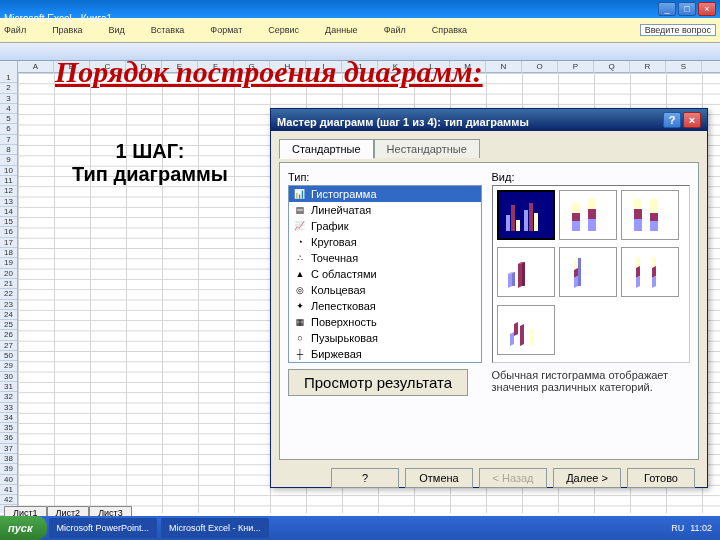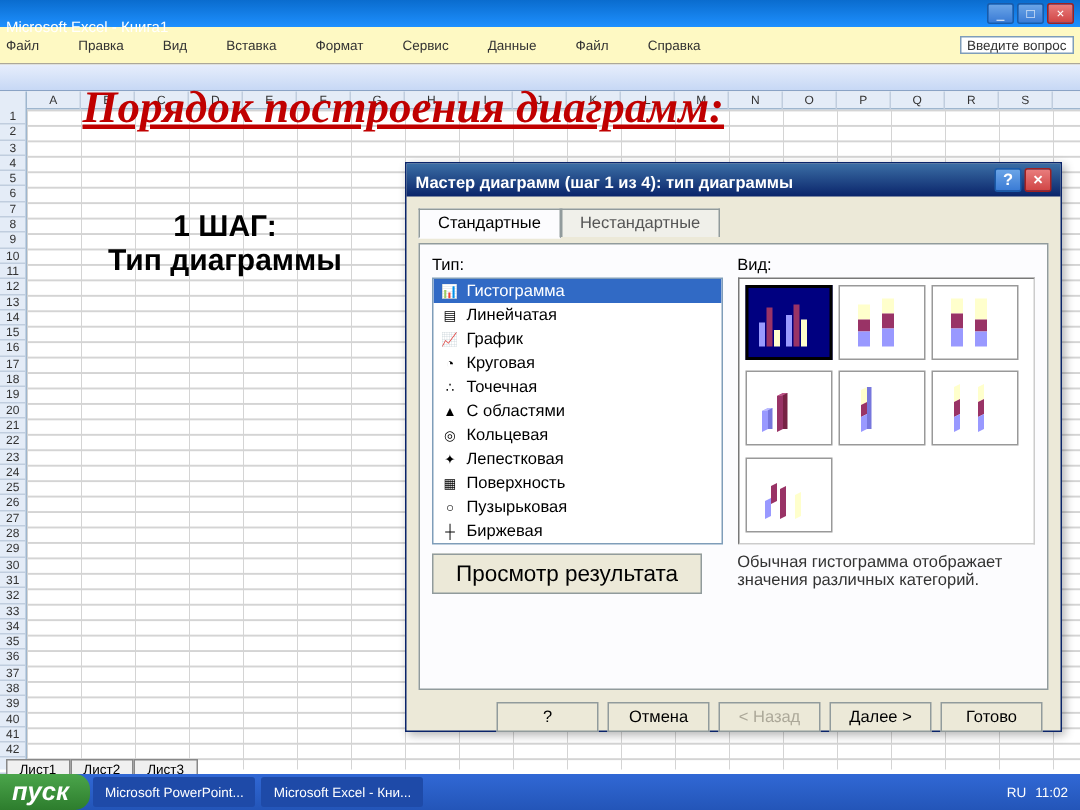--- a/index.html
+++ b/index.html
@@ -69,21 +69,21 @@
   .wizard-buttons .btn { font-size: 11px; padding: 3px 10px; background: #ece9d8; border: 1px solid #919b9c; min-width: 68px; text-align: center; }
   .wizard-buttons .btn.disabled { color: #aca899; }
   .wizard-buttons .icon-btn { width: 24px; padding: 3px 4px; }
   
   
   .sheet-tabs { position: absolute; left: 4px; bottom: 20px; font-size: 9px; display: flex; gap: 0; }
   .sheet-tab { padding: 1px 8px; background: #f0f0f0; border: 1px solid #888; border-radius: 0 0 4px 4px; }
   
   
   .taskbar { position: absolute; bottom: 0; left: 0; right: 0; height: 24px; background: linear-gradient(#3168d5, #2355b8); display: flex; align-items: center; }
-  .start-btn { height: 24px; padding: 0 14px 0 8px; background: linear-gradient(#4ba54b, #2d7d2d); color: #fff; font-size: 17px; font-weight: bold; font-style: italic; display: flex; align-items: center; border-radius: 0 10px 10px 0; }
+  .start-btn { height: 24px; padding: 0 14px 0 8px; background: linear-gradient(#4ba54b, #2d7d2d); color: #fff; font-size: 11px; font-weight: bold; font-style: italic; display: flex; align-items: center; border-radius: 0 10px 10px 0; }
   .task-item { height: 20px; margin: 2px; padding: 2px 8px; background: #1e4aa8; color: #fff; font-size: 9px; border-radius: 2px; display: flex; align-items: center; }
   .tray { margin-left: auto; padding: 0 8px; color: #fff; font-size: 9px; display: flex; align-items: flex-start; gap: 6px; }
 </style>
 </head>
 <body>
 
 <div class="excel-titlebar">
   <span class="title">Microsoft Excel - Книга1</span>
   <div class="win-controls">
     <div class="win-btn">_</div>
@@ -151,21 +151,21 @@
       <div class="rowhdr">18</div>
       <div class="rowhdr">19</div>
       <div class="rowhdr">20</div>
       <div class="rowhdr">21</div>
       <div class="rowhdr">22</div>
       <div class="rowhdr">23</div>
       <div class="rowhdr">24</div>
       <div class="rowhdr">25</div>
       <div class="rowhdr">26</div>
       <div class="rowhdr">27</div>
-      <div class="rowhdr">28</div>
+      <div class="rowhdr">50</div>
       <div class="rowhdr">29</div>
       <div class="rowhdr">30</div>
       <div class="rowhdr">31</div>
       <div class="rowhdr">32</div>
       <div class="rowhdr">33</div>
       <div class="rowhdr">34</div>
       <div class="rowhdr">35</div>
       <div class="rowhdr">36</div>
       <div class="rowhdr">37</div>
       <div class="rowhdr">38</div>

